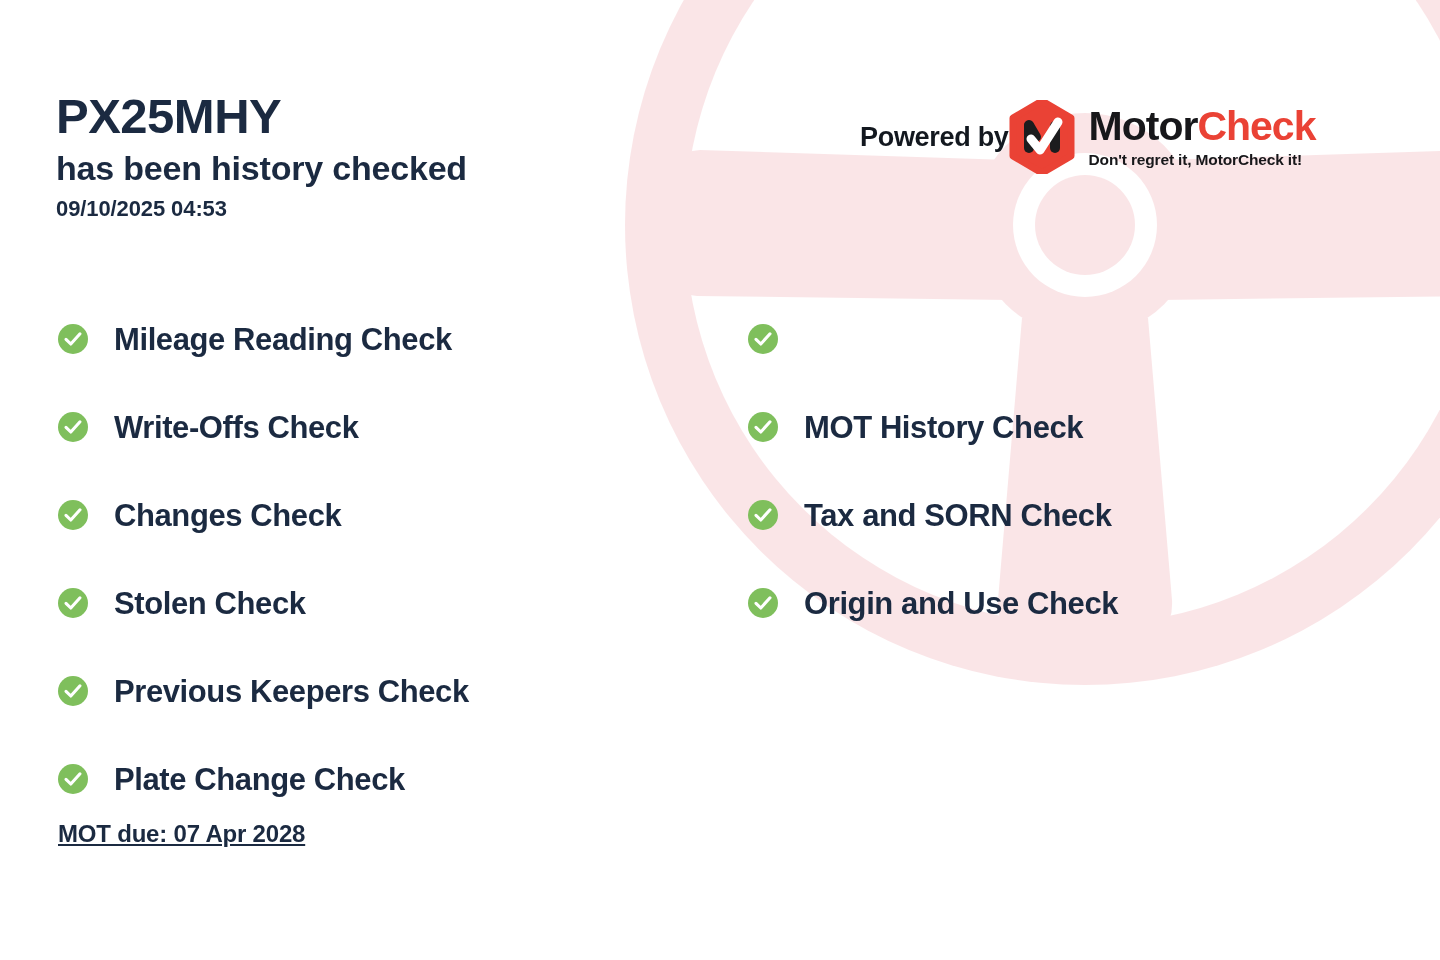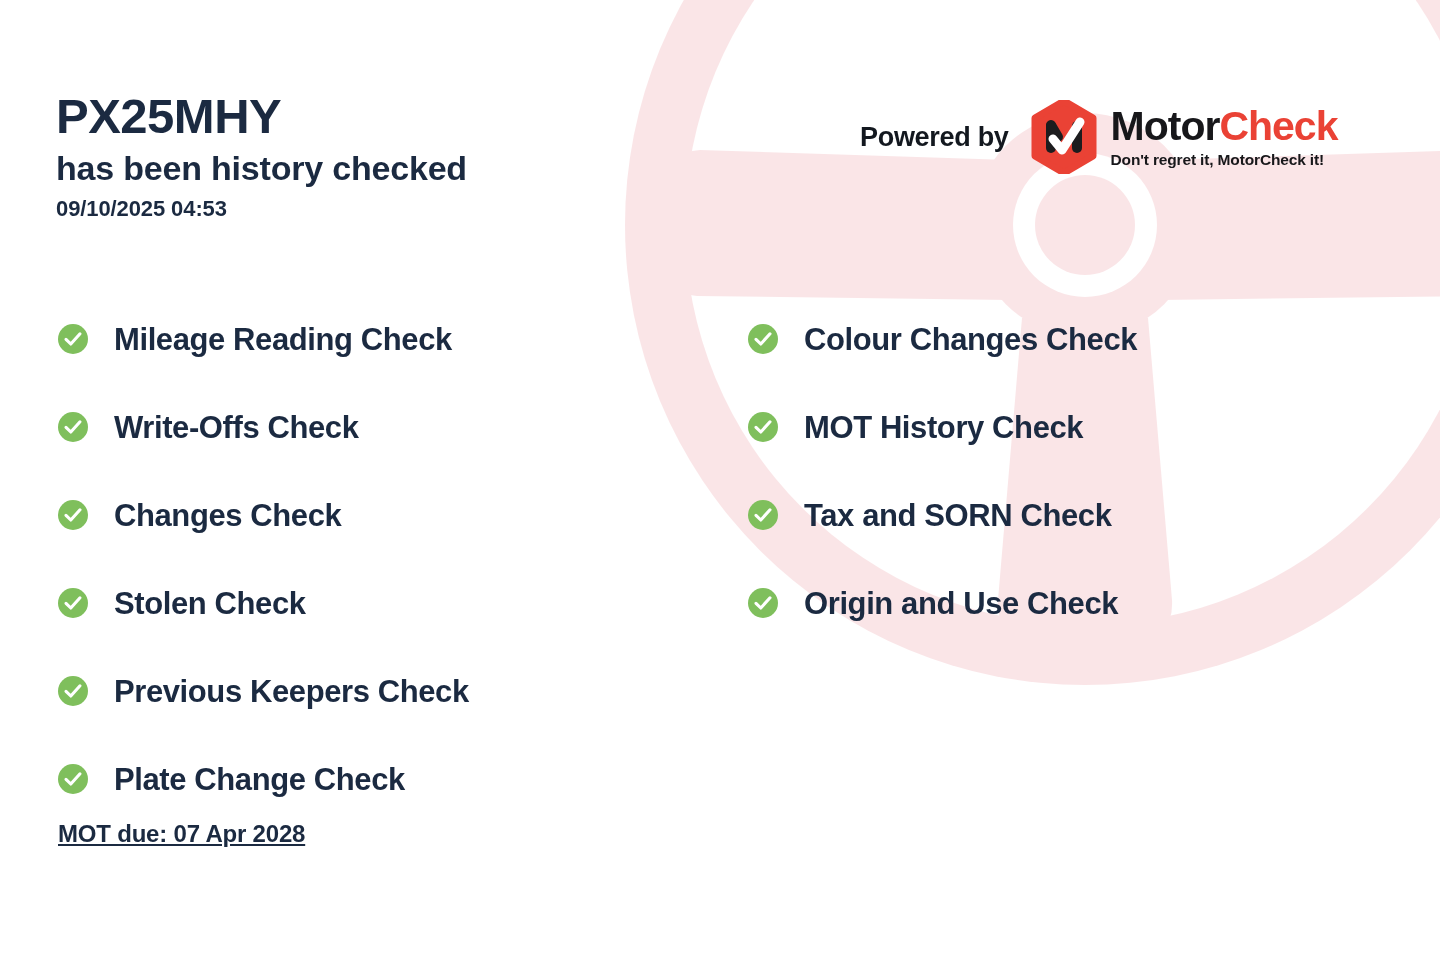--- a/index.html
+++ b/index.html
@@ -77,21 +77,20 @@
     display: flex;
     align-items: center;
     z-index: 3;
   }
   .powered-by {
     font-size: 27px;
     font-weight: 700;
     color: #13181f;
     letter-spacing: -0.3px;
     white-space: nowrap;
-    margin-right: 22px;
   }
   .brand-hex {
     width: 66px;
     height: 74px;
     margin-right: 14px;
     flex: none;
   }
   .brand-words {
     display: flex;
     flex-direction: column;
@@ -257,21 +256,20 @@
       <span class="check-label">Plate Change Check</span>
     </div>
   </div>
 
   <div class="checks-col" id="checks-right">
     <div class="check-item">
       <svg class="check-icon" viewBox="0 0 30 30" aria-hidden="true">
         <circle cx="15" cy="15" r="15" fill="#7fbf5c"></circle>
         <path d="M8 15.3 L12.8 20 L22 9.8" fill="none" stroke="#ffffff" stroke-width="3.1" stroke-linecap="round" stroke-linejoin="round"></path>
       </svg>
-      <span class="check-label">Colour Changes Check</span>
     </div>
     <div class="check-item">
       <svg class="check-icon" viewBox="0 0 30 30" aria-hidden="true">
         <circle cx="15" cy="15" r="15" fill="#7fbf5c"></circle>
         <path d="M8 15.3 L12.8 20 L22 9.8" fill="none" stroke="#ffffff" stroke-width="3.1" stroke-linecap="round" stroke-linejoin="round"></path>
       </svg>
       <span class="check-label">MOT History Check</span>
     </div>
     <div class="check-item">
       <svg class="check-icon" viewBox="0 0 30 30" aria-hidden="true">

